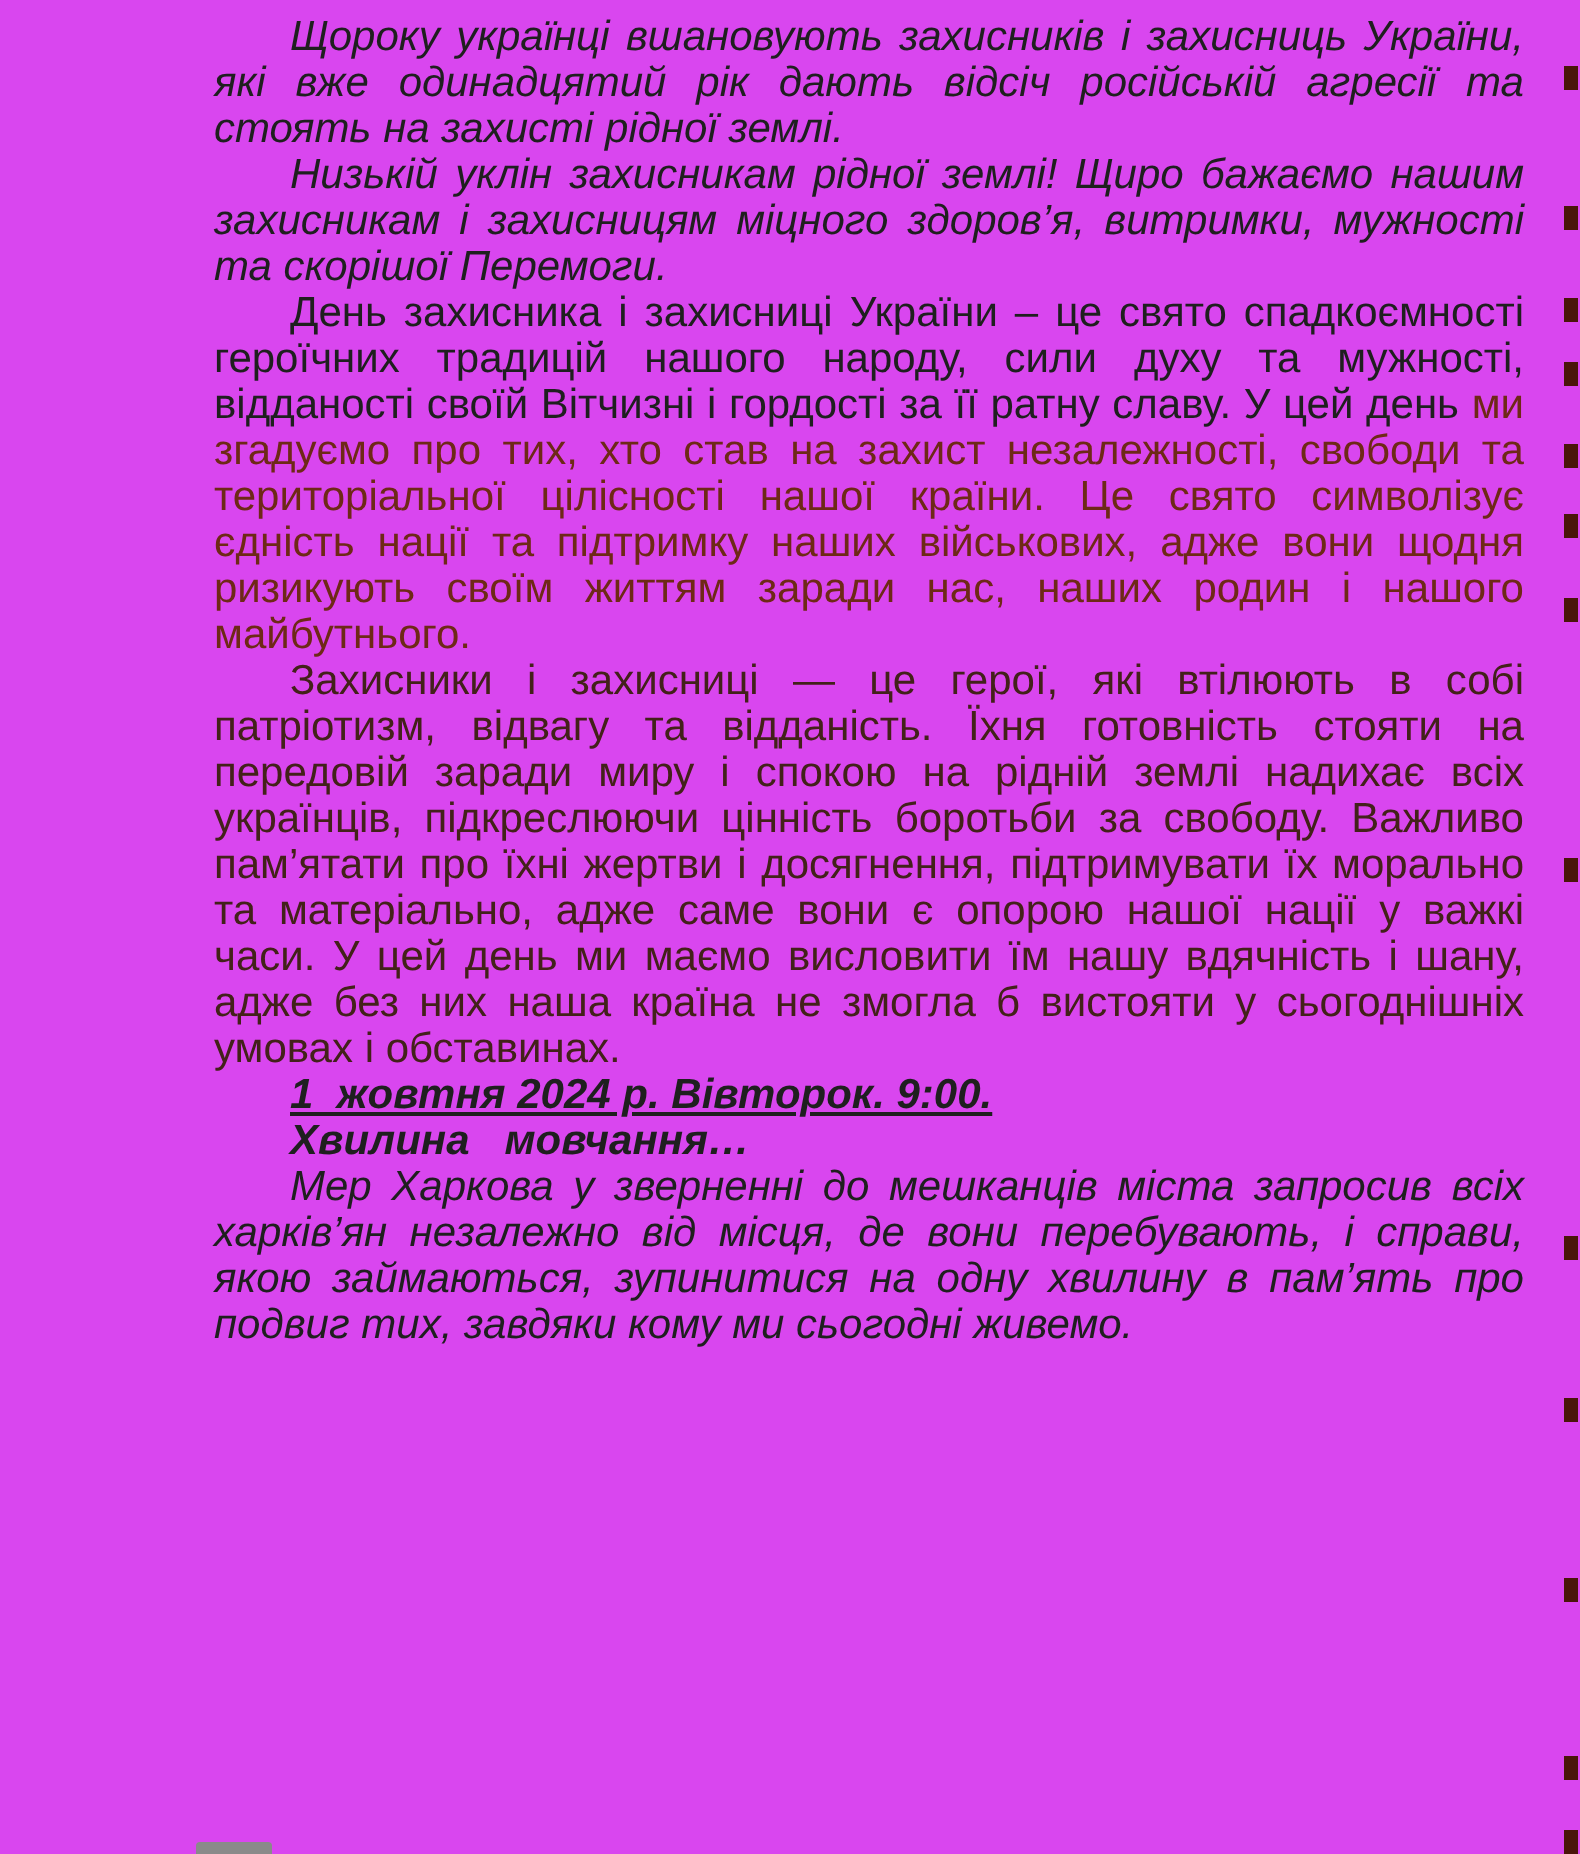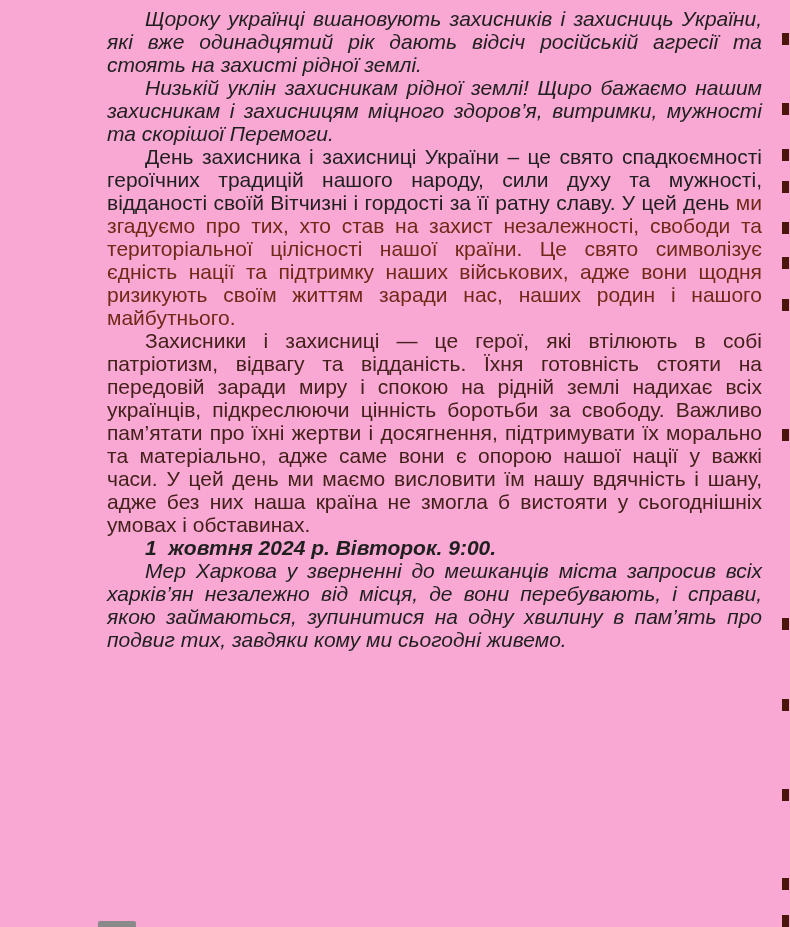--- a/index.html
+++ b/index.html
@@ -4,21 +4,21 @@
 <style>
   html, body {
     margin: 0;
     padding: 0;
     background: #ffffff;
   }
   .page {
     position: relative;
     width: 790px;
     height: 927px;
-    background: #f9a8d4;
+    background: #d946ef;
     overflow: hidden;
     font-family: "Liberation Sans", sans-serif;
   }
   .text-block {
     position: absolute;
     top: 7px;
     left: 107px;
     width: 655px;
     color: #1f1f1f;
     font-size: 21px;
@@ -26,21 +26,21 @@
     text-align: justify;
   }
   .text-block p {
     margin: 0;
     text-indent: 38px;
   }
   .it { font-style: italic; }
   .bold { font-weight: bold; }
   .red { color: #6e2917; }
   .maroon { color: #43211a; }
-  .gap-before-date { margin-top: 23px; }
+  .gap-before-date { margin-top: 23px; text-decoration: underline; }
   .gap-before-mayor { margin-top: 17px; }
   .edge-marker {
     position: absolute;
     right: 1px;
     width: 7px;
     height: 12px;
     background: #4a150a;
   }
   .bottom-artifact {
     position: absolute;
@@ -56,20 +56,21 @@
 <body>
 
 <div class="page">
 
   <div class="text-block">
     <p class="it">Щороку українці вшановують захисників і захисниць України, які вже одинадцятий рік дають відсіч російській агресії та стоять на захисті рідної землі.</p>
     <p class="it">Низькій уклін захисникам рідної землі! Щиро бажаємо нашим захисникам і захисницям міцного здоров’я, витримки, мужності та скорішої Перемоги.</p>
     <p><span>День захисника і захисниці України – це свято спадкоємності героїчних традицій нашого народу, сили духу та мужності, відданості своїй Вітчизні і гордості за її ратну славу. У цей день </span><span class="red">ми згадуємо про тих, хто став на захист незалежності, свободи та територіальної цілісності нашої країни. Це свято символізує єдність нації та підтримку наших військових, адже вони щодня ризикують своїм життям заради нас, наших родин і нашого майбутнього.</span></p>
     <p class="maroon">Захисники і захисниці — це герої, які втілюють в собі патріотизм, відвагу та відданість. Їхня готовність стояти на передовій заради миру і спокою на рідній землі надихає всіх українців, підкреслюючи цінність боротьби за свободу. Важливо пам’ятати про їхні жертви і досягнення, підтримувати їх морально та матеріально, адже саме вони є опорою нашої нації у важкі часи. У цей день ми маємо висловити їм нашу вдячність і шану, адже без них наша країна не змогла б вистояти у сьогоднішніх умовах і обставинах.</p>
     <p class="it bold gap-before-date">1&nbsp; жовтня 2024 р. Вівторок. 9:00.</p>
+    <p class="it bold">Хвилина&nbsp;&nbsp; мовчання…</p>
     <p class="it gap-before-mayor">Мер Харкова у зверненні до мешканців міста запросив всіх харків’ян незалежно від місця, де вони перебувають, і справи, якою займаються, зупинитися на одну хвилину в пам’ять про подвиг тих, завдяки кому ми сьогодні живемо.</p>
 
   </div>
 
   <div>
       <div class="edge-marker" style="top: 33px;"></div>
       <div class="edge-marker" style="top: 103px;"></div>
       <div class="edge-marker" style="top: 149px;"></div>
       <div class="edge-marker" style="top: 181px;"></div>
       <div class="edge-marker" style="top: 222px;"></div>

